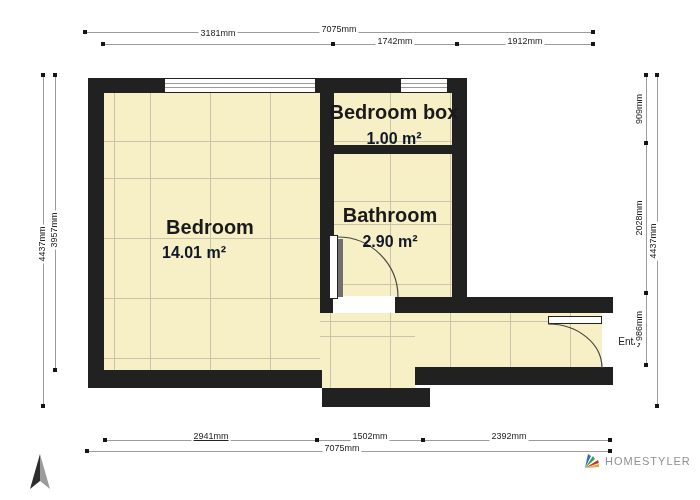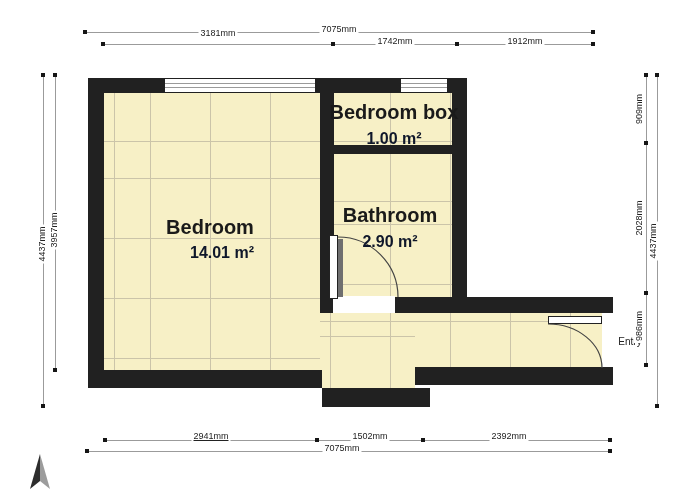--- a/index.html
+++ b/index.html
@@ -60,21 +60,21 @@
   <div class="doorpanel" style="left:329px;top:235px;width:9px;height:64px;"></div>
   <div class="doorshadow" style="left:338px;top:239px;width:5px;height:58px;"></div>
   <div class="doorpanel" style="left:548px;top:316px;width:54px;height:8px;"></div>
 
   <svg class="arc-svg" width="700" height="500" viewBox="0 0 700 500">
     <path d="M 338 237 A 60 60 0 0 1 398 297" fill="none" stroke="#444" stroke-width="1.2"></path>
     <path d="M 548 324 A 54 44 0 0 1 602 368" fill="none" stroke="#444" stroke-width="1.2"></path>
   </svg>
 
   <div class="room-name" style="left:210px;top:227px;">Bedroom</div>
-  <div class="room-area" style="left:222px;top:253px;">14.01 m²</div>
+  <div class="room-area" style="left:194px;top:253px;">14.01 m²</div>
   <div class="room-name" style="left:394px;top:112px;">Bedroom box</div>
   <div class="room-area" style="left:394px;top:139px;">1.00 m²</div>
   <div class="room-name" style="left:390px;top:215px;">Bathroom</div>
   <div class="room-area" style="left:390px;top:242px;">2.90 m²</div>
   <div class="entry-label" style="left:630px;top:341px;">Entry</div>
 
   <div class="dimline" style="left:85px;top:32px;width:508px;height:1px;"></div>
   <div class="tick" style="left:85px;top:32px;"></div>
   <div class="tick" style="left:593px;top:32px;"></div>
   <div class="hlabel" style="left:339px;top:29px;">7075mm</div>
@@ -124,14 +124,23 @@
   <div class="dimline" style="left:657px;top:75px;width:1px;height:331px;"></div>
   <div class="tick" style="left:657px;top:75px;"></div>
   <div class="tick" style="left:657px;top:406px;"></div>
   <div class="vlabel" style="left:653px;top:241px;">4437mm</div>
 
   <svg class="abs" style="left:27px;top:452px;" width="26" height="40" viewBox="0 0 26 40">
     <polygon points="13,2 3,37 13,29" fill="#2d2d2d"></polygon>
     <polygon points="13,2 23,37 13,29" fill="#9c9c9c"></polygon>
   </svg>
 
+  <div class="logo">
+    <svg width="18" height="18" viewBox="0 0 18 18">
+      <polygon points="2,16 5,2 8,4" fill="#2f6db5"></polygon>
+      <polygon points="2,16 10,4 12,7" fill="#3f9e4f"></polygon>
+      <polygon points="2,16 15,8 16,11" fill="#c23b2a"></polygon>
+      <polygon points="2,16 16,12 16,15" fill="#e8a33d"></polygon>
+    </svg>
+    <span class="wordmark">HOMESTYLER</span>
+  </div>
 
 </div>
 
 </body></html>

